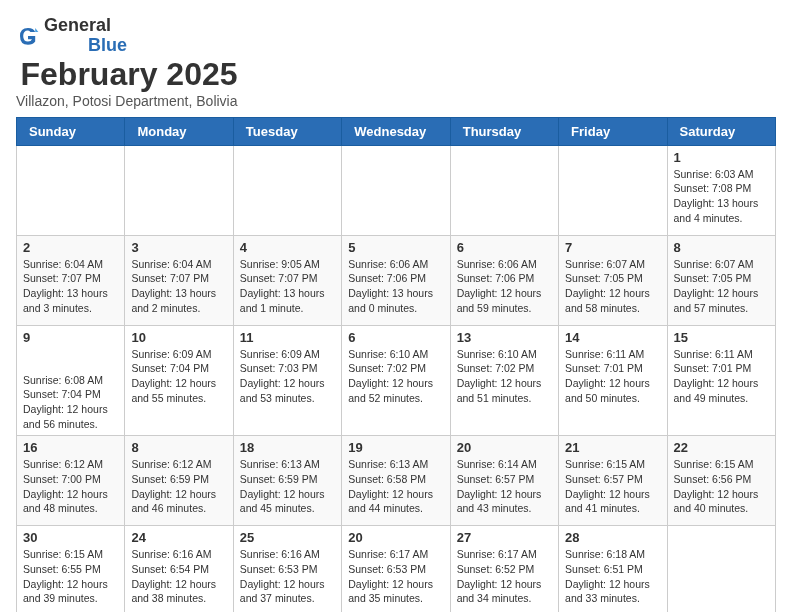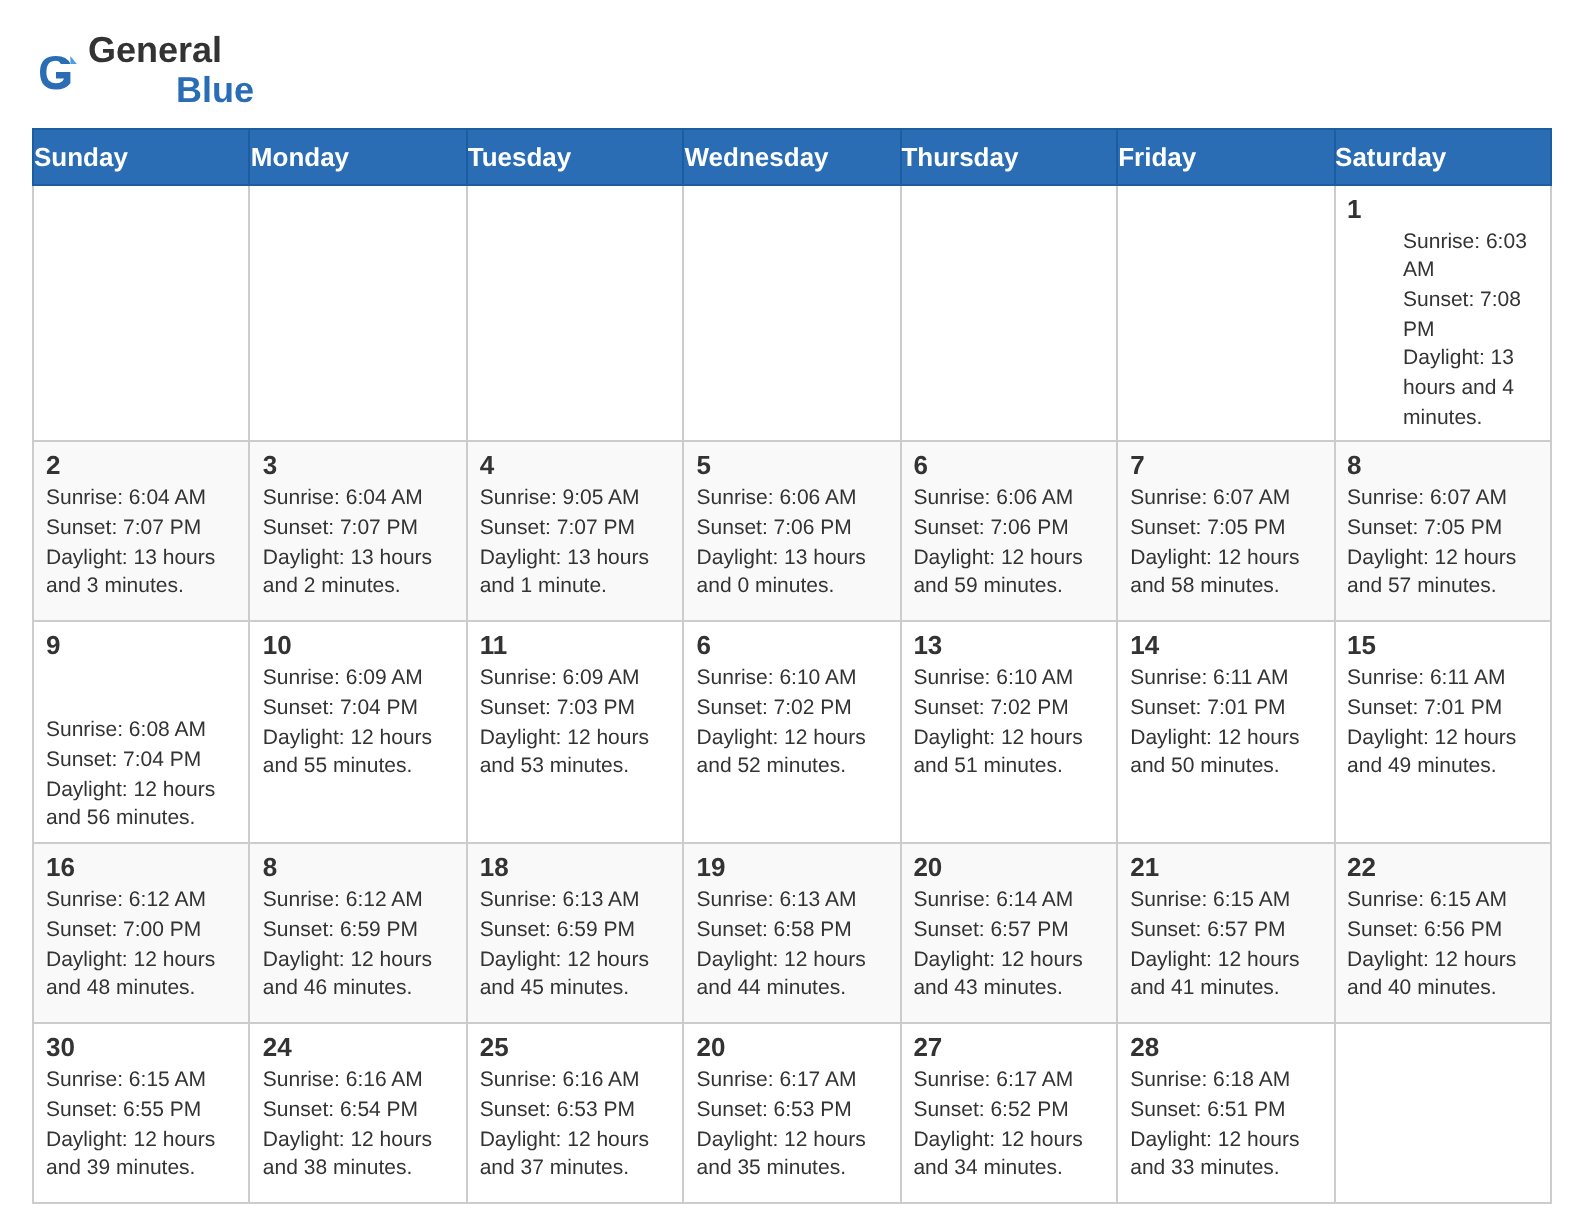--- a/index.html
+++ b/index.html
@@ -47,21 +47,21 @@
     }
     .calendar {
       width: 100%;
       border-collapse: collapse;
       border: 1px solid #ccc;
     }
     .calendar th {
       background-color: #2a6db5;
       color: #fff;
       text-align: left;
-      padding: 6px 0;
+      padding: 6px 12px;
       font-size: 13px;
       border: 1px solid #1a5da0;
     }
     .calendar td {
       vertical-align: top;
       border: 1px solid #ccc;
       padding: 4px 6px;
       width: calc(100% / 7);
       height: 90px;
       font-size: 11px;
@@ -92,20 +92,24 @@
   <div class="logo">
     <svg class="logo-icon" viewBox="0 0 30 30" xmlns="http://www.w3.org/2000/svg">
       <path d="M5 15 Q5 5 15 5 Q22 5 24 10 L18 10 Q17 8 15 8 Q9 8 9 15 Q9 22 15 22 Q19 22 20 19 L15 19 L15 15 L24 15 L24 22 Q21 26 15 26 Q5 26 5 15Z" fill="#2a6db5"></path>
       <path d="M24 5 L28 10 L24 10Z" fill="#4aa0e0"></path>
     </svg>
     <div class="logo-text">
       <span class="logo-general">General</span><br>
       <span class="logo-blue">Blue</span>
     </div>
   </div>
+  <div class="title-block">
+    <div class="month-year">February 2025</div>
+    <div class="location">Villazon, Potosi Department, Bolivia</div>
+  </div>
 </div>
 
 <table class="calendar">
   <thead>
     <tr>
     <th>Sunday</th>
         <th>Monday</th>
         <th>Tuesday</th>
         <th>Wednesday</th>
         <th>Thursday</th>
@@ -116,21 +120,21 @@
   <tbody id="calendar-body">
   <tr>
         <td class="empty-cell"></td>
         <td class="empty-cell"></td>
         <td class="empty-cell"></td>
         <td class="empty-cell"></td>
         <td class="empty-cell"></td>
         <td class="empty-cell"></td>
         <td>
           <span class="day-number">1</span>
-          <div class="day-info" style="white-space: pre-line; margin-left: 28px;">Sunrise: 6:03 AM
+          <div class="day-info" style="white-space: pre-line;">Sunrise: 6:03 AM
 Sunset: 7:08 PM
 Daylight: 13 hours and 4 minutes.</div>
         </td>
       </tr>
       <tr class="row-shade">
         <td>
           <span class="day-number">2</span>
           <div class="day-info" style="white-space: pre-line;">Sunrise: 6:04 AM
 Sunset: 7:07 PM
 Daylight: 13 hours and 3 minutes.</div>

